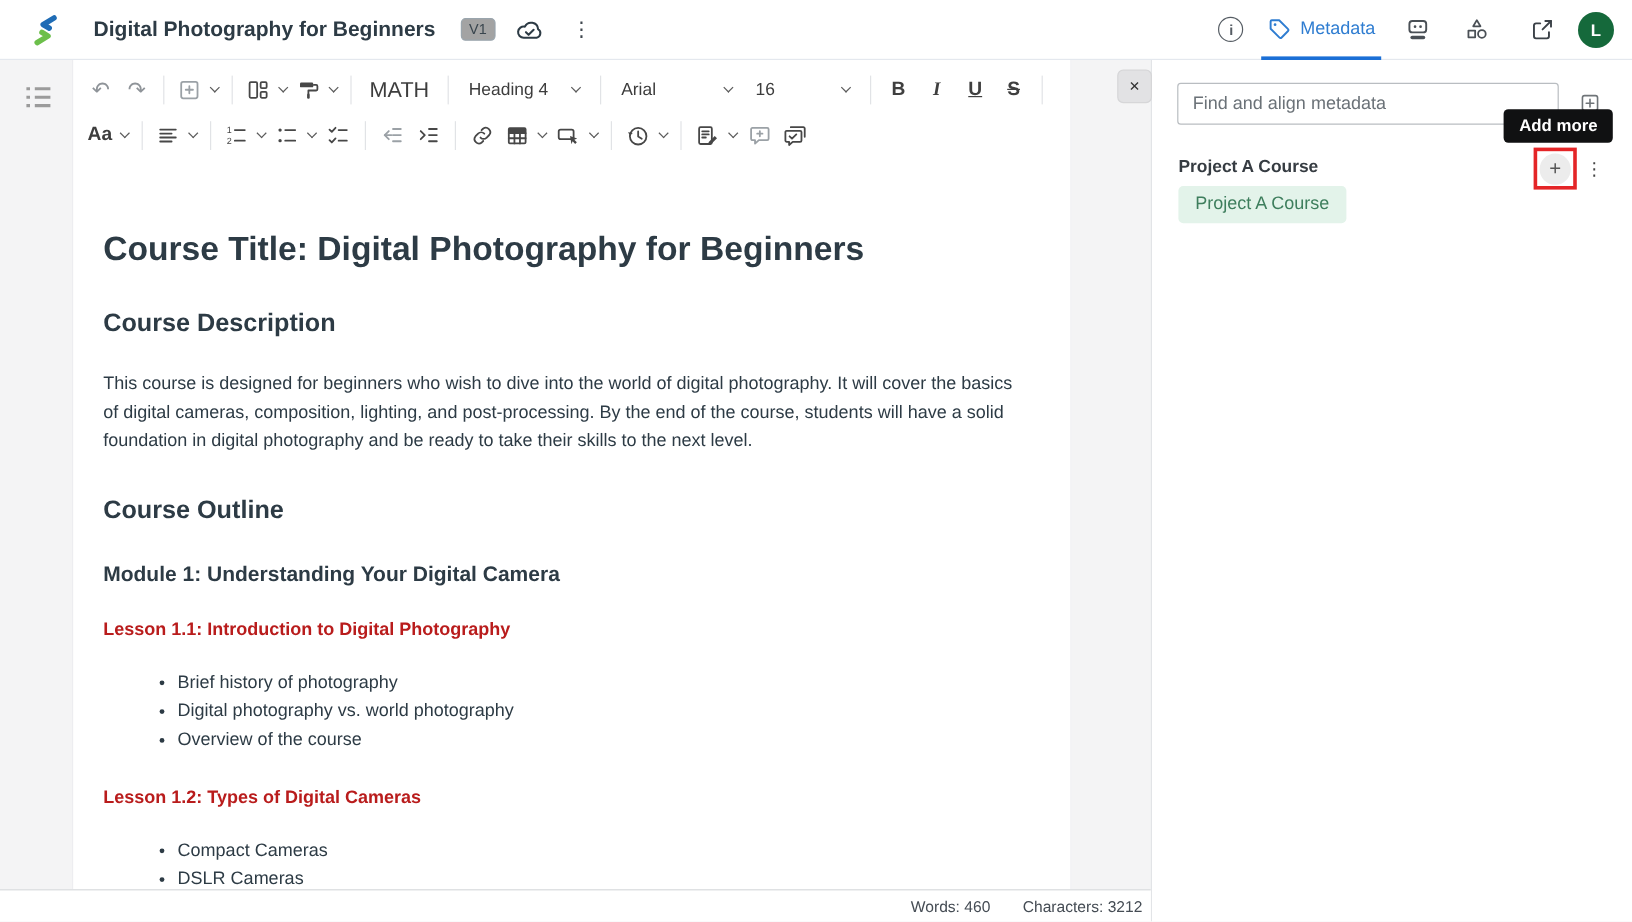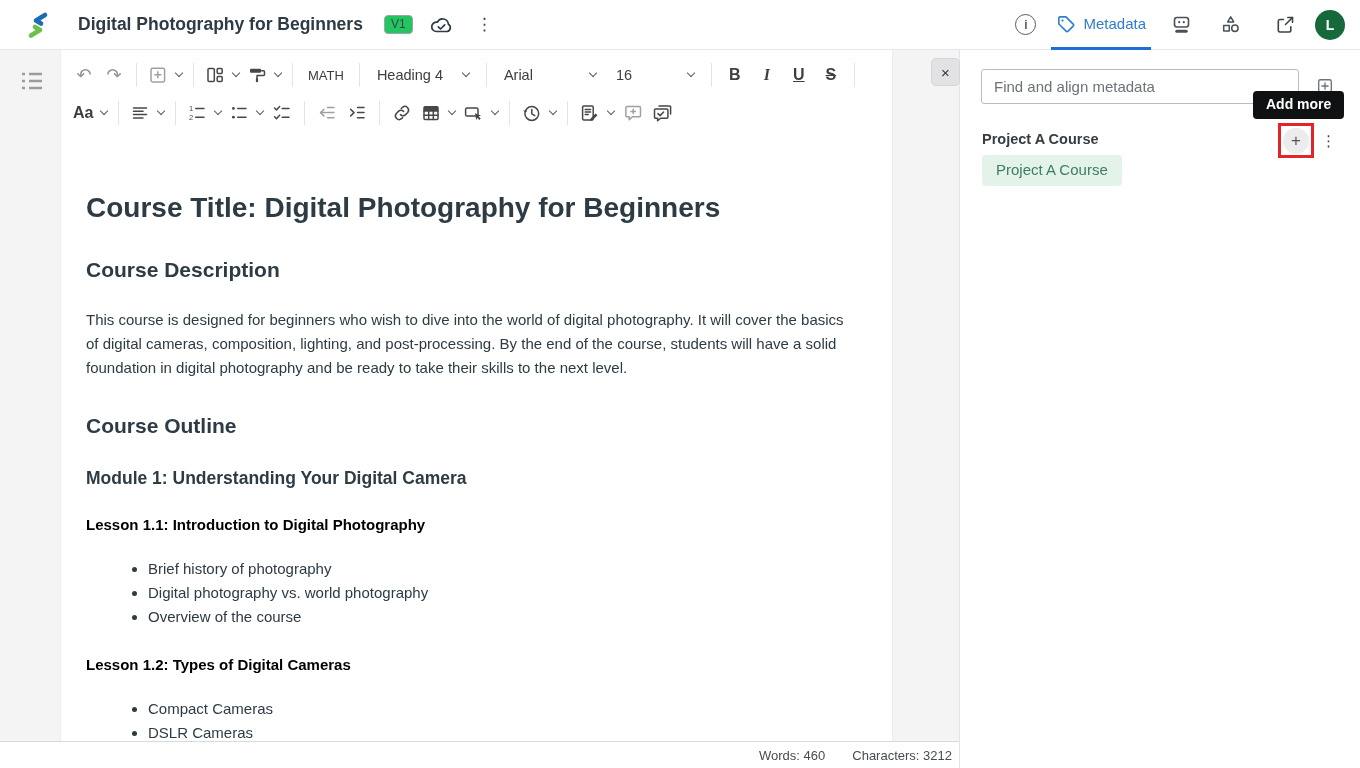--- a/index.html
+++ b/index.html
@@ -6,21 +6,21 @@
   html,body { width:1360px; height:768px; overflow:hidden; }
   body { font-family:"Liberation Sans", sans-serif; background:#f4f4f5; color:#2d3b45; }
   #app { position:relative; width:1084px; height:768px; }
 
   
   .topbar { position:absolute; top:0; left:0; width:1360px; height:50px; background:#fff;
             border-bottom:1px solid #e4e8ee; display:flex; align-items:center; z-index:5; }
   .logo { margin-left:24px; width:28px; height:30px; }
   .app-title { margin-left:26px; font-size:17.5px; font-weight:600; color:#2d3b45; }
   .ver-badge { margin-left:21px; font-size:12px; color:#39454e; border:1px solid #9aa5ad;
-               border-radius:4px; padding:1px 6px 2px; background:#22c55e; }
+               border-radius:4px; padding:1px 6px 2px; background:#a3a3a3; }
   .cloud-btn { margin-left:16px; display:flex; align-items:center; }
   .kebab { margin-left:22px; font-size:17px; color:#3f474e; width:18px; text-align:center; cursor:pointer; }
   .top-right { margin-left:auto; display:flex; align-items:center; height:50px; padding-right:15px; }
   .info-btn { width:21px; height:21px; border:1.6px solid #565d64; border-radius:50%; display:flex;
               align-items:center; justify-content:center; font-size:12px; color:#565d64; font-weight:700; }
   .meta-tab { height:50px; display:flex; align-items:center; gap:8px; margin-left:15px; padding:15px 5px;
               color:#2f7dd1; font-size:15px; border-bottom:3px solid #1b6fd6; }
   .tb-icon { margin-left:19px; }
   .shapes-icon { margin-left:27px; }
   .share-icon { margin-left:34px; }
@@ -42,34 +42,34 @@
   .sep { width:1px; height:24px; background:#e1e3e6; margin:0 7px; }
   .chev { width:6px; height:6px; border-right:1.6px solid #5b5b5b; border-bottom:1.6px solid #5b5b5b;
           transform:rotate(45deg); display:inline-block; margin-left:8px; position:relative; top:-2px; flex:none; }
   .dd { display:flex; align-items:center; justify-content:space-between; height:32px; padding:0 10px;
         font-size:14.5px; color:#3d3d3d; cursor:pointer; }
   .dd-heading { width:112px; } .dd-font { width:112px; } .dd-size { width:98px;gap:48px; }
   .fmt { font-size:16px; font-weight:700; width:32px; text-align:center; }
   .fmt-i { font-style:italic; font-weight:600; font-family:"Liberation Serif", serif; }
   .fmt-u { text-decoration:underline; font-weight:600; }
   .fmt-s { text-decoration:line-through; font-weight:600; }
-  .math-lbl { font-size:13px; color:#3d3d3d; padding:0 8px; }
+  .math-lbl { font-size:18px; color:#3d3d3d; padding:0 8px; }
   .aa-lbl { font-size:16px; font-weight:600; color:#3d3d3d; }
 
   .ic { stroke:#474747; fill:none; stroke-width:1.5; stroke-linecap:round; stroke-linejoin:round; }
   .ic .f { fill:#474747; stroke:none; }
   .ic-dim { stroke:#9ba1a6; }
 
   
   .doc { padding:34px 38px 0 25px; }
   .doc h1 { font-size:28px; font-weight:700; margin-top:24px; color:#2d3b45; }
   .doc h2 { font-size:21px; font-weight:700; margin-top:34px; color:#2d3b45; }
   .doc p  { font-size:15px; line-height:24px; margin-top:26px; color:#2d3b45; max-width:768px; }
   .doc h3 { font-size:17.5px; font-weight:700; margin-top:30px; color:#2d3b45; }
-  .doc h4 { font-size:15px; font-weight:700; margin-top:27px; color:#000000; }
+  .doc h4 { font-size:15px; font-weight:700; margin-top:27px; color:#b91c1c; }
   .doc ul { margin-top:24px; padding-left:62px; }
   .doc li { font-size:15px; line-height:24px; color:#2d3b45; }
 
   
   .close-btn { position:absolute; left:931px; top:58px; width:29px; height:28px; background:#e2e2e4;
                border:1px solid #d6d6d8; border-radius:5px; display:flex; align-items:center;
                justify-content:center; font-size:15px; color:#333; cursor:pointer; z-index:4; }
 
   
   .sidebar { position:absolute; left:959px; top:50px; width:401px; height:718px; background:#fff;

